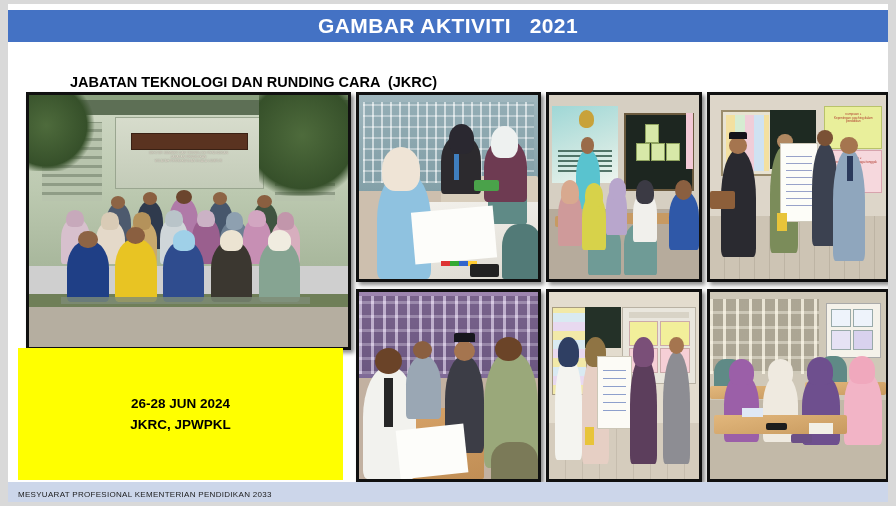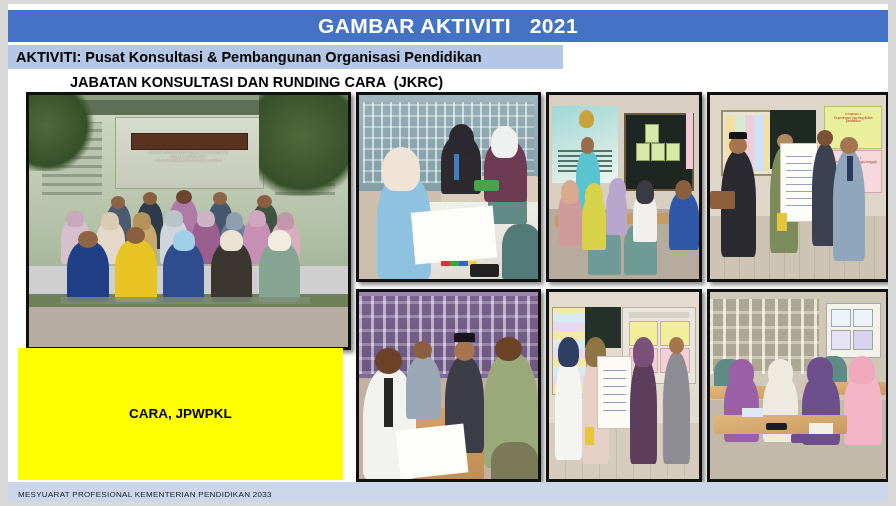--- a/index.html
+++ b/index.html
@@ -272,25 +272,22 @@
 </style>
 </head>
 <body>
 
 <div class="slide">
 
   <div class="title-bar">
     <span class="title-text">GAMBAR AKTIVITI   2021</span>
   </div>
 
-  <div class="subtitle-band">
-    <span class="subtitle-text">AKTIVITI: Pusat Konsultasi &amp; Pembangunan Organisasi Pendidikan</span>
-  </div>
-
-  <div class="dept-line">JABATAN KONSULTASI DAN RUNDING CARA  (JKRC)</div>
+
+  <div class="dept-line">JABATAN TEKNOLOGI DAN RUNDING CARA  (JKRC)</div>
 
   <div class="photo" id="photo-group">
     <div class="scene">
       <div class="sky-top"></div>
       <div class="bldg">
         <div class="roof"></div>
         <div class="panel-left"></div>
         <div class="panel-right"></div>
         <div class="entry"></div>
         <div class="signboard"></div>
@@ -540,20 +537,21 @@
 
       <div class="desk tbl" style="left:2%;top:66%;width:76%;height:10%;"></div>
       <div class="paper" style="left:18%;top:62%;width:12%;height:5%;background:#dfe8f5;"></div>
       <div class="paper" style="left:56%;top:70%;width:14%;height:6%;background:#f2f0e6;"></div>
       <div style="position:absolute;left:32%;top:70%;width:12%;height:4%;background:#1d1d1d;border-radius:2px;"></div>
       <div style="position:absolute;left:46%;top:76%;width:12%;height:5%;background:#6b4f86;border-radius:2px;"></div>
     </div>
   </div>
 
   <div class="caption-box">
-    <div class="cap-line">CARA, JPWPKL</div>
+    <div class="cap-line">26-28 JUN 2024</div>
+    <div class="cap-line">JKRC, JPWPKL</div>
   </div>
 
   <div class="footer-band">
     <span class="footer-text">MESYUARAT PROFESIONAL KEMENTERIAN PENDIDIKAN 2033</span>
   </div>
 
 </div>
 
 </body></html>

